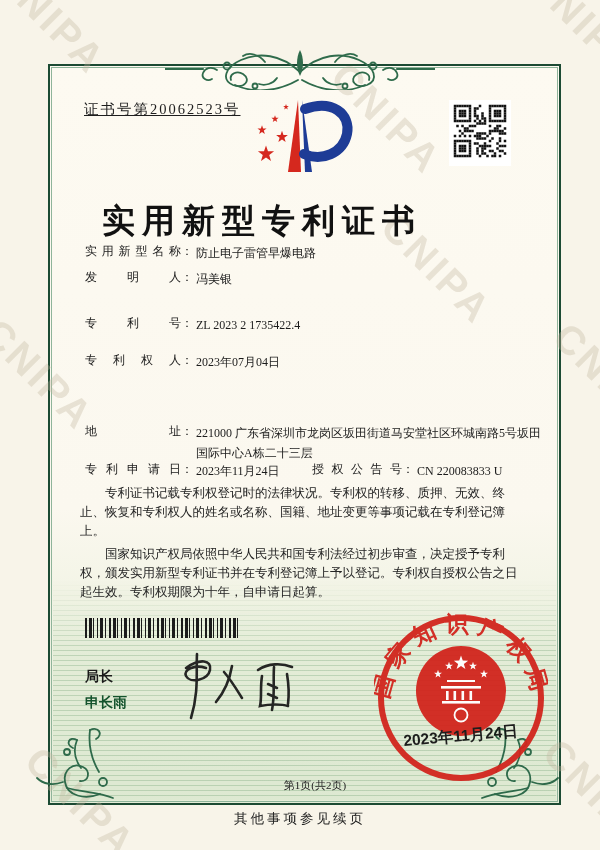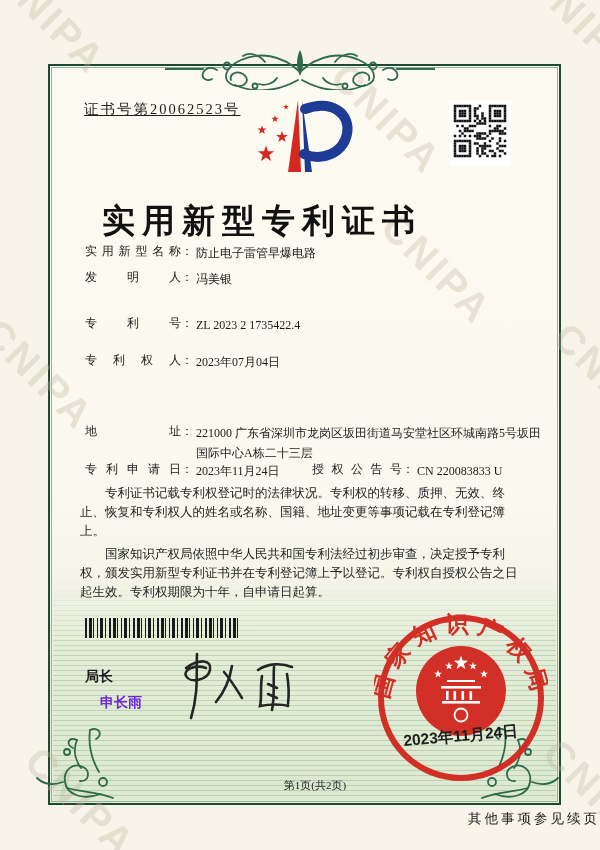--- a/index.html
+++ b/index.html
@@ -41,28 +41,28 @@
   
   .paras{position:absolute;left:80px;top:484px;width:448px;z-index:5;}
   .paras p{margin:0 0 4px 0;text-indent:2em;font-size:12.5px;line-height:19px;color:#242424;}
 
   .barcode{position:absolute;left:85px;top:618px;width:153px;height:20px;z-index:5;
            background:repeating-linear-gradient(90deg,#1b1b1b 0 2px,transparent 2px 4px,#1b1b1b 4px 7px,transparent 7px 8px,#1b1b1b 8px 9px,transparent 9px 12px,#1b1b1b 12px 13px,transparent 13px 15px,#1b1b1b 15px 18px,transparent 18px 20px,#1b1b1b 20px 21px,transparent 21px 24px);}
 
   .sig-title{position:absolute;left:85px;top:668px;font-family:"Liberation Sans",sans-serif;
              font-weight:700;font-size:14px;color:#1a1a1a;z-index:5;}
   .sig-name{position:absolute;left:85px;top:694px;font-family:"Liberation Sans",sans-serif;
-            font-weight:700;font-size:14px;color:#6d28d9;z-index:5;margin-left:15px;}
+            font-weight:700;font-size:14px;color:#14532d;z-index:5;}
   .sig-hand{position:absolute;left:170px;top:648px;z-index:5;}
 
   .seal{position:absolute;left:374px;top:611px;z-index:6;}
 
   .footer-page{position:absolute;left:15px;top:778px;width:600px;text-align:center;
                font-size:11px;color:#222;z-index:5;}
-  .footer-note{position:absolute;left:0;top:810px;width:600px;text-align:right;
+  .footer-note{position:absolute;left:0;top:810px;width:600px;text-align:center;
                font-size:13.5px;letter-spacing:3px;color:#222;z-index:5;}
 </style>
 </head>
 <body>
 
 <div class="page">
 
   <span class="wm" style="left:-18px;top:-4px">CNIPA</span>
   <span class="wm" style="left:515px;top:0px">CNIPA</span>
   <span class="wm" style="left:318px;top:96px">CNIPA</span>

